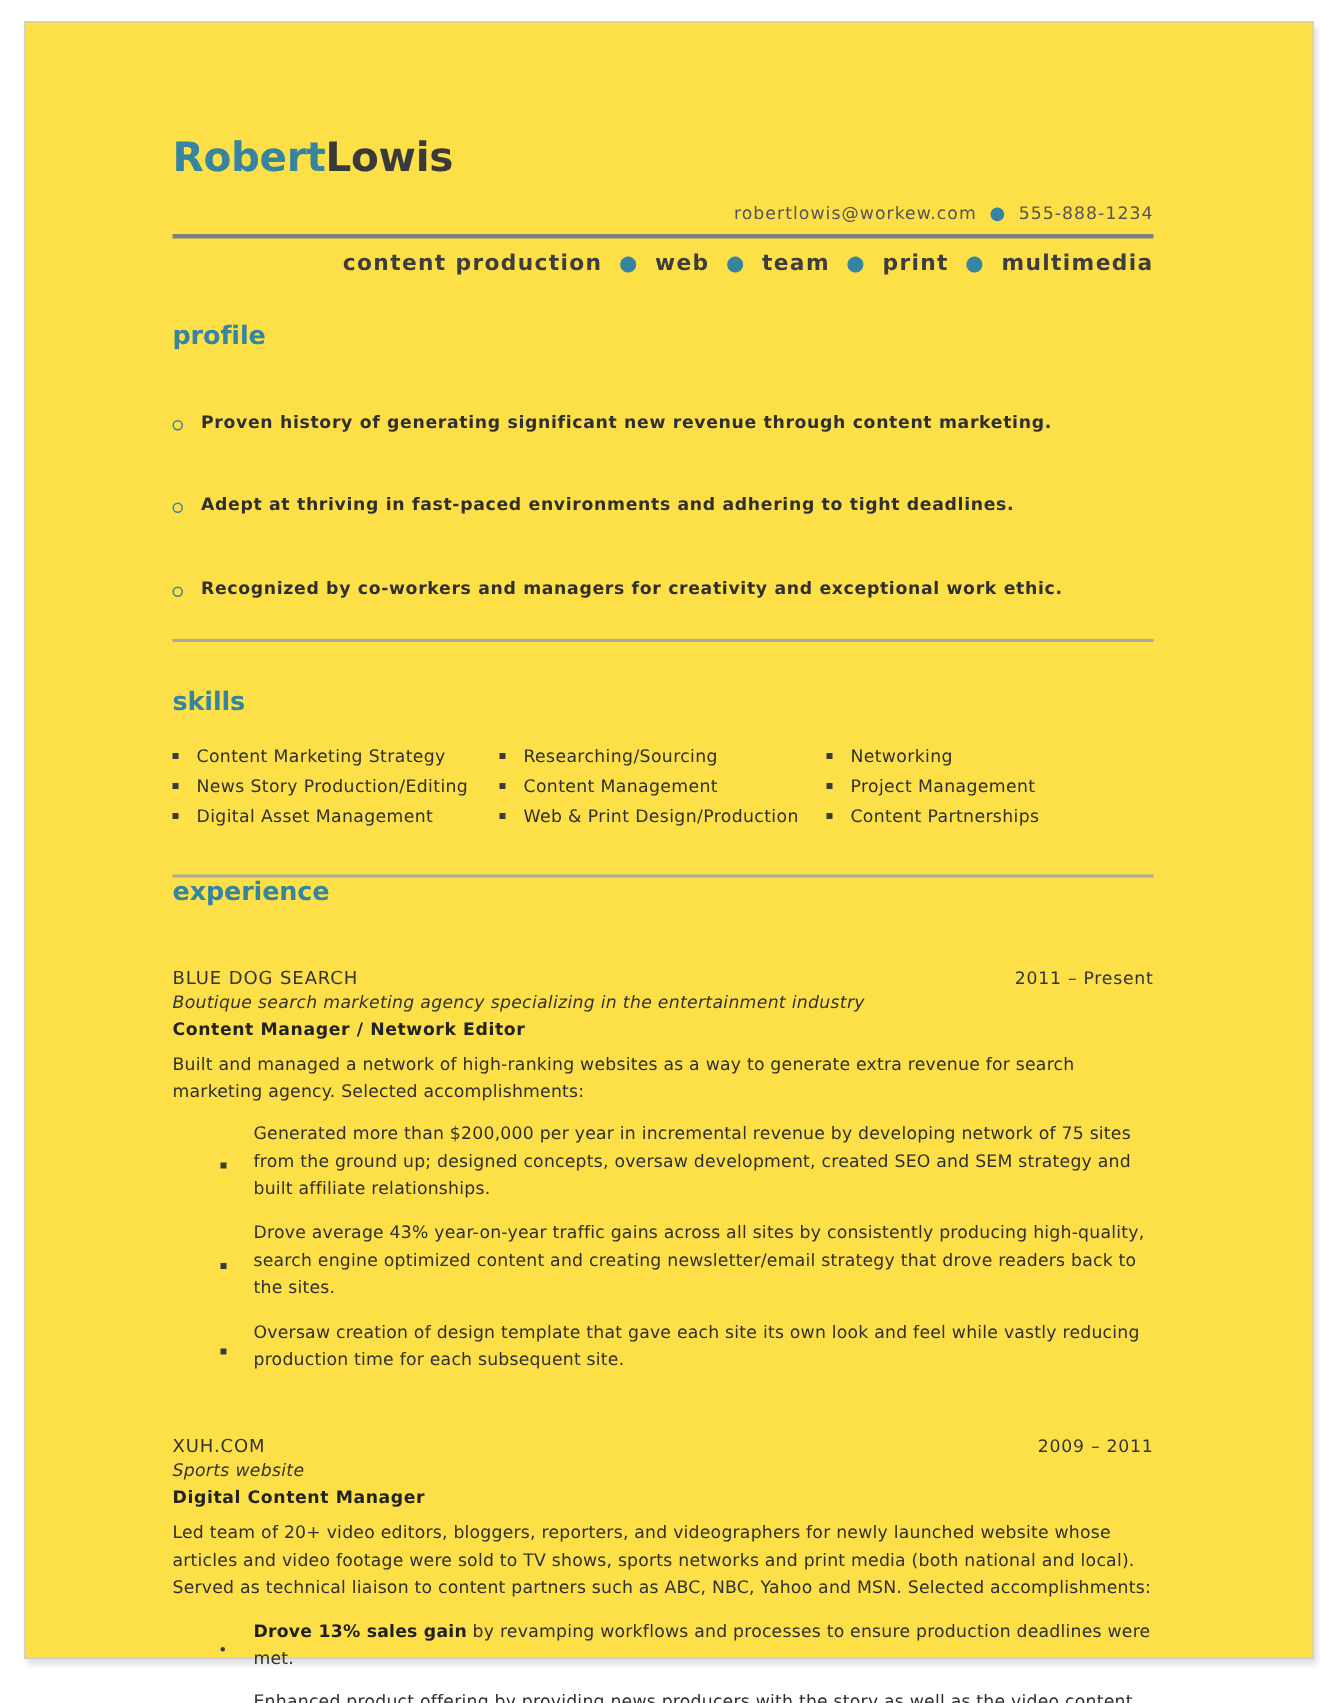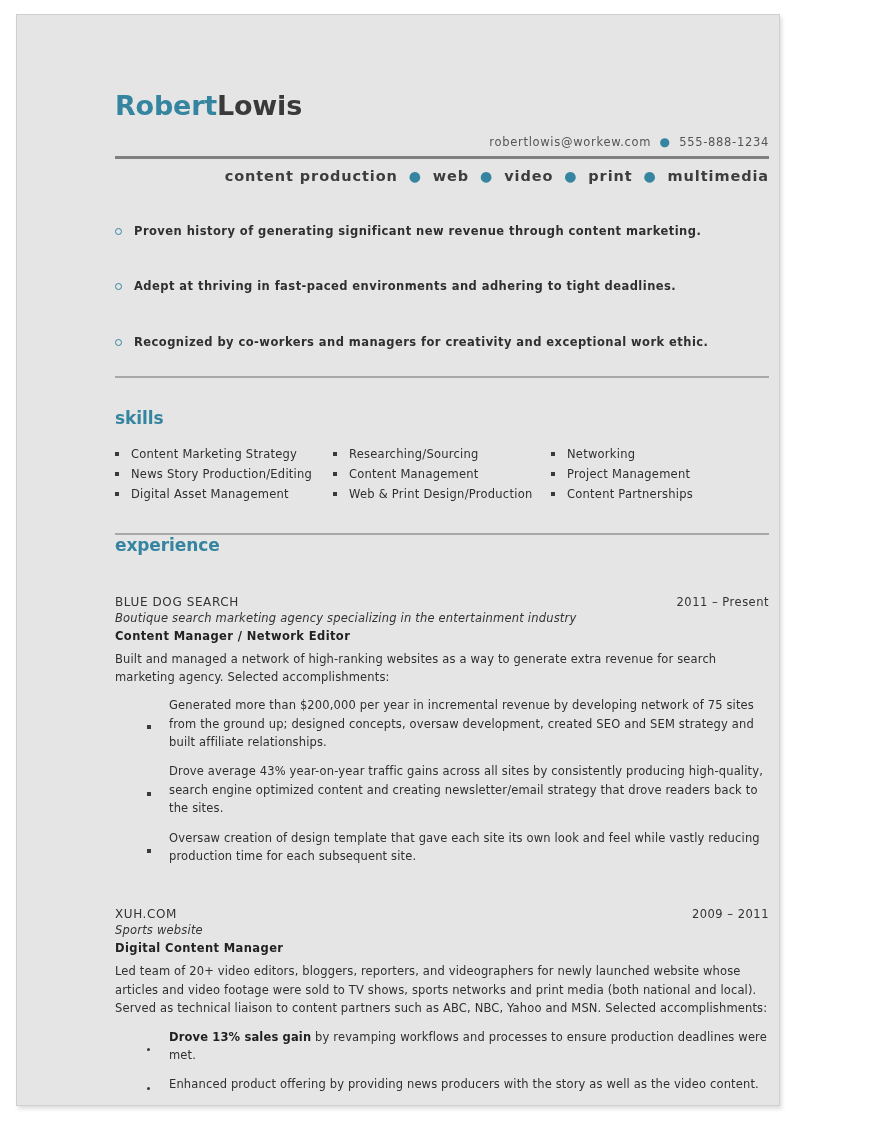--- a/index.html
+++ b/index.html
@@ -12,23 +12,23 @@
     background: #ffffff;
     font-family: "DejaVu Sans", sans-serif;
     -webkit-font-smoothing: antialiased;
   }
 
   
   .page-shadow {
     position: absolute;
     left: 16px;
     top: 14px;
-    width: 764px;
+    width: 860px;
     height: 1092px;
-    background: #e5e5e5;
+    background: #fde047;
     border: 1px solid #cfcfcf;
     box-shadow: 2px 3px 4px rgba(0,0,0,0.13);
     box-sizing: border-box;
   }
   .page-inner {
     position: absolute;
     left: 0;
     top: 0;
     right: 0;
     bottom: 0;
@@ -94,21 +94,21 @@
     font-size: 17px;
     font-weight: bold;
     letter-spacing: -0.1px;
     margin: 0 0 16px 0;
   }
 
   
   .profile-list { margin: 0 0 26px 0; }
   .profile-item {
     display: flex;
-    align-items: flex-start;
+    align-items: center;
     margin-bottom: 13px;
     margin-top: 40px;
   }
   .circle-marker {
     width: 7px;
     height: 7px;
     border: 1.5px solid #3585a0;
     border-radius: 50%;
     box-sizing: border-box;
     margin-top: 4px;
@@ -241,29 +241,30 @@
           <span>555-888-1234</span>
         </div>
 
         <div class="rule-thick"></div>
 
         <div class="tagline">
           <span>content production</span>
           <span class="sep-dot">●</span>
           <span>web</span>
           <span class="sep-dot">●</span>
-          <span>video</span>
+          <span>team</span>
           <span class="sep-dot">●</span>
           <span>print</span>
           <span class="sep-dot">●</span>
           <span>multimedia</span>
         </div>
       </div>
 
       <div>
+        <div class="sec-head">profile</div>
         <div class="profile-list">
           <div class="profile-item">
             <span class="circle-marker"></span>
             <span class="profile-text">Proven history of generating significant new revenue through content marketing.</span>
           </div>
           <div class="profile-item">
             <span class="circle-marker"></span>
             <span class="profile-text">Adept at thriving in fast-paced environments and adhering to tight deadlines.</span>
           </div>
           <div class="profile-item">

